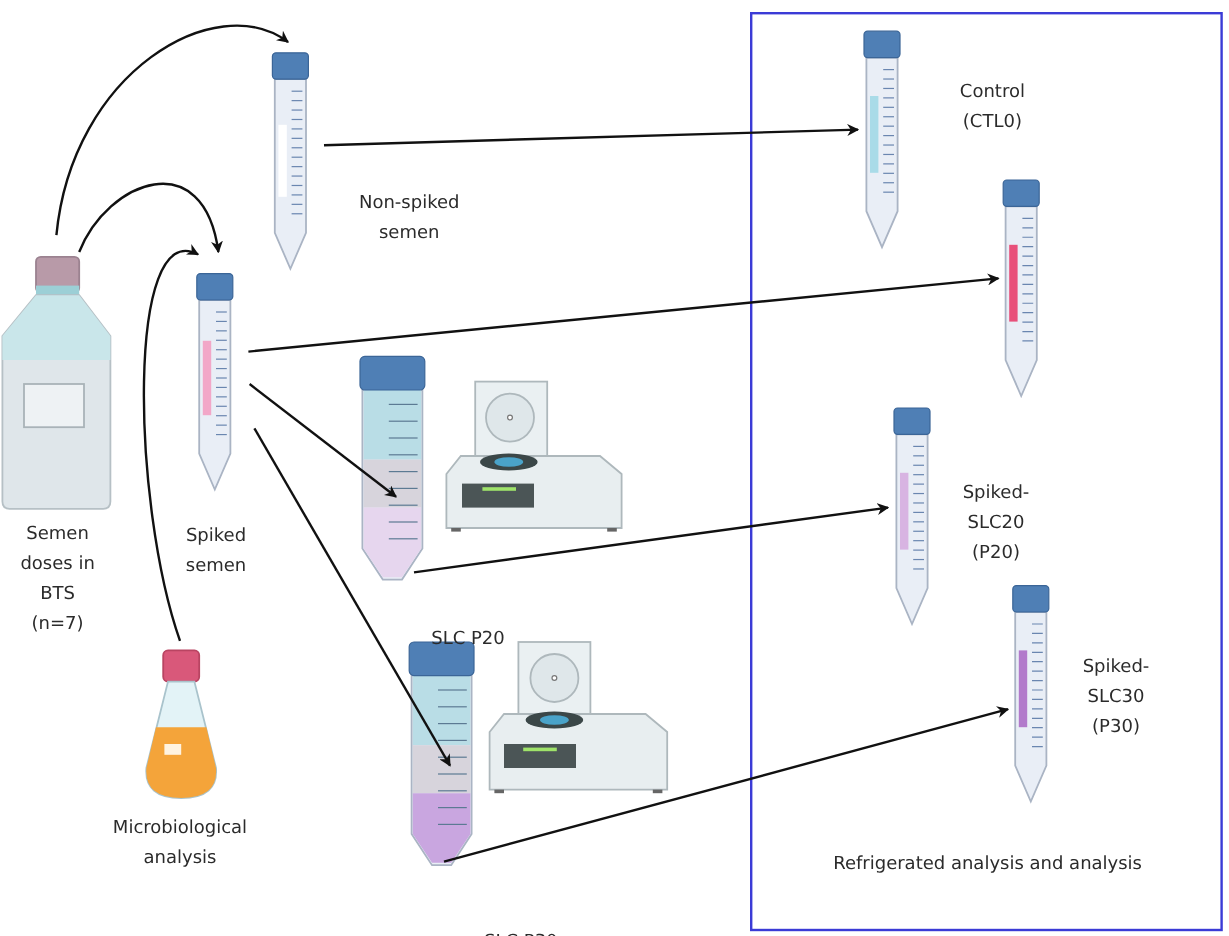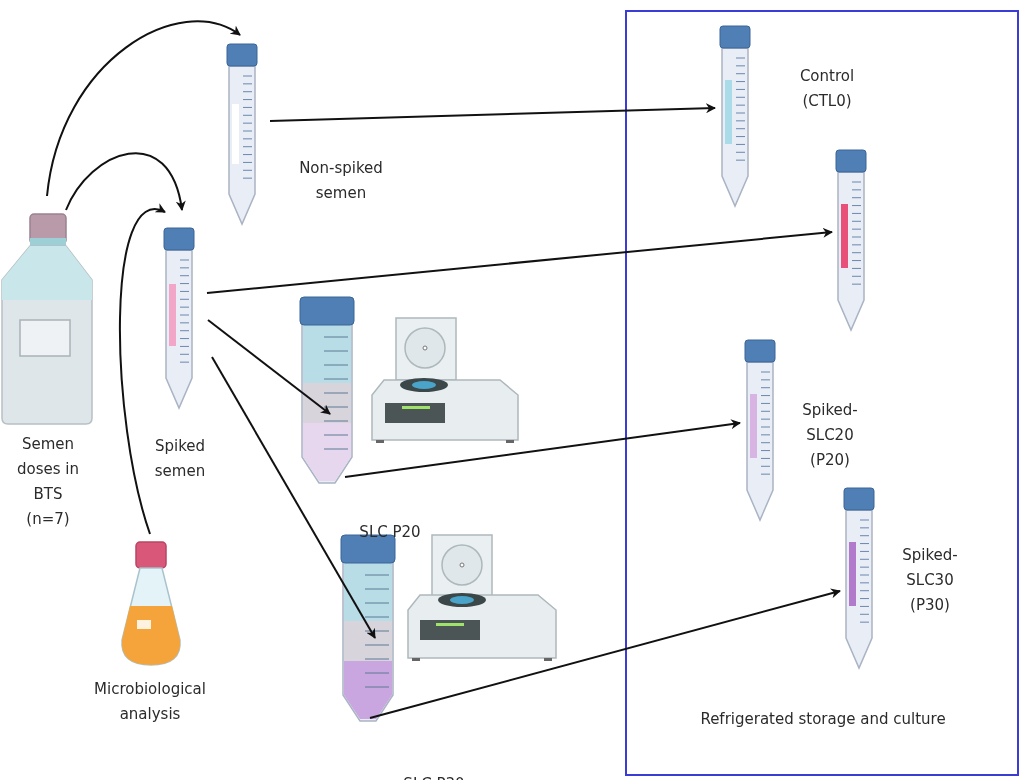--- a/index.html
+++ b/index.html
@@ -259,15 +259,15 @@
     <span>Spiked-</span>
     <span>SLC20</span>
     <span>(P20)</span>
   </div>
   <div class="lbl" style="left:875px;top:543px;width:110px;">
     <span>Spiked-</span>
     <span>SLC30</span>
     <span>(P30)</span>
   </div>
   <div class="lbl" style="left:628px;top:707px;width:390px;">
-    <span>Refrigerated storage and culture</span>
+    <span>Refrigerated analysis and analysis</span>
   </div>
 </div>
 
 </body></html>

